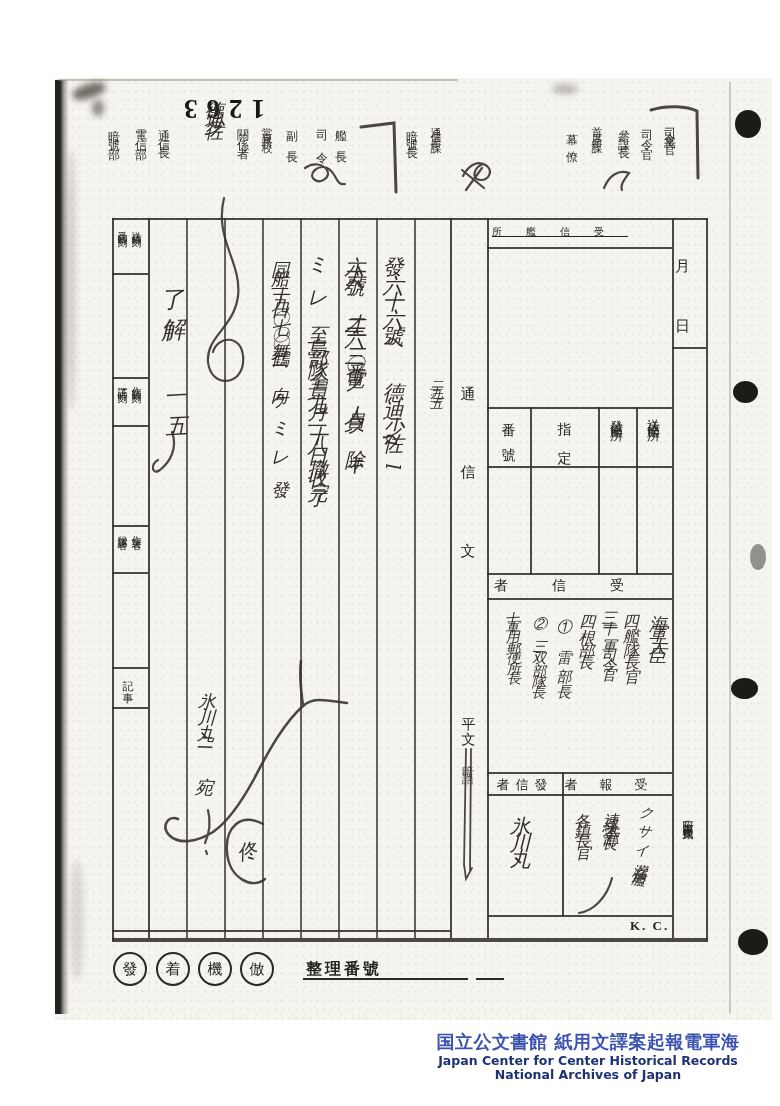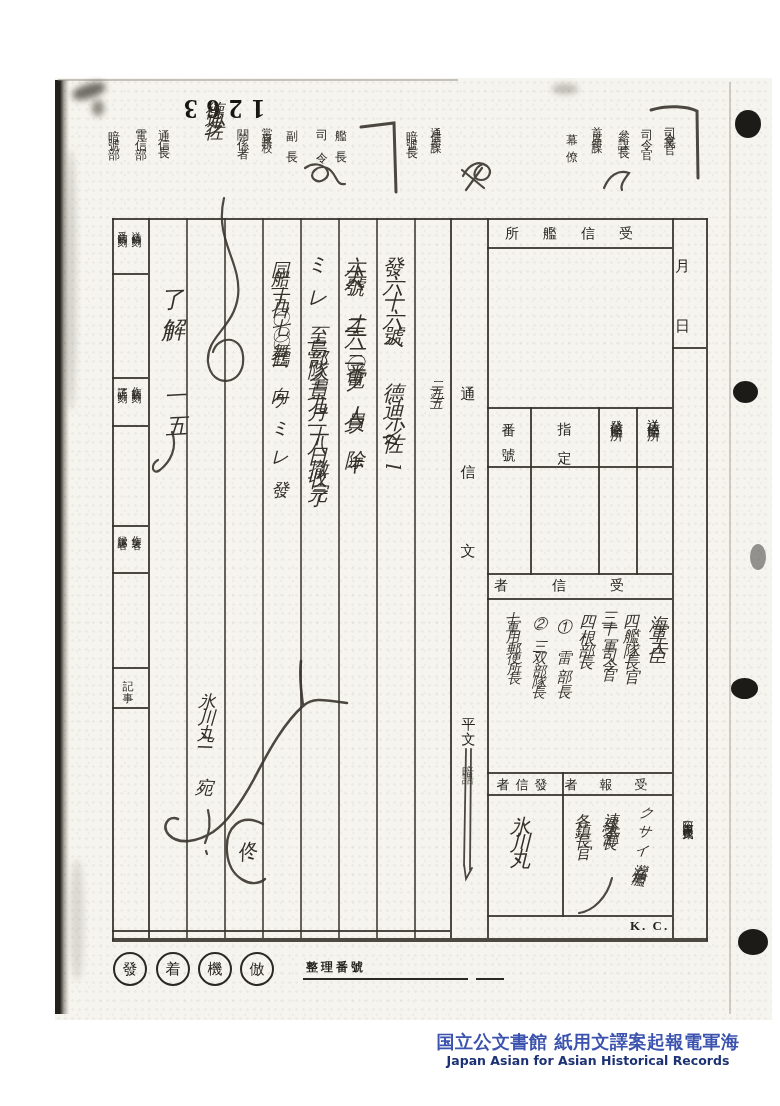--- a/index.html
+++ b/index.html
@@ -133,21 +133,21 @@
     <div class="v printed" style="left:122px;top:671px;font-size:11px;letter-spacing:12px;">記事</div>
   </div>
 
   <div>
     <div class="v printed" style="left:460px;top:374px;font-size:15px;letter-spacing:78px;">通信文</div>
     <div class="v printed" style="left:461px;top:707px;font-size:14px;letter-spacing:13px;">平文</div>
     <div class="v printed" style="left:462px;top:755px;font-size:12px;letter-spacing:8px;opacity:.8;">暗語</div>
   </div>
 
   <div>
-    <div class="abs printed" style="left:492px;top:225px;width:178px;text-align:center;font-size:14px;letter-spacing:24px;">所艦信受</div>
+    <div class="abs printed" style="left:492px;top:225px;width:178px;text-align:left;font-size:10px;letter-spacing:24px;text-decoration:underline;">所艦信受</div>
     <div class="v printed" style="left:501px;top:411px;font-size:14px;letter-spacing:26px;">番號</div>
     <div class="v printed" style="left:557px;top:411px;font-size:14px;letter-spacing:28px;">指定</div>
     <div class="v printed" style="left:610px;top:409px;font-size:13px;letter-spacing:3px;">發信艦所</div>
     <div class="v printed" style="left:647px;top:409px;font-size:13px;letter-spacing:3px;">送信艦所</div>
     <div class="abs printed" style="left:492px;top:577px;width:178px;text-align:center;font-size:14px;letter-spacing:44px;">者信受</div>
 
     <div>
       <div class="v hw" style="left:649px;top:601px;font-size:18px;letter-spacing:11px;transform:rotate(1deg);">海軍大臣</div>
       <div class="v hw" style="left:623px;top:603px;font-size:16px;letter-spacing:13px;transform:rotate(-1deg);">四艦隊長官</div>
       <div class="v hw" style="left:601px;top:600px;font-size:15px;letter-spacing:9px;">三十一軍司令官</div>
@@ -211,22 +211,23 @@
     <div class="stampcircle" style="left:156px;top:952px;">
         <span>着</span>
       </div>
     <div class="stampcircle" style="left:198px;top:952px;">
         <span>機</span>
       </div>
     <div class="stampcircle" style="left:240px;top:952px;">
         <span>倣</span>
       </div>
   </div>
-  <div class="abs printed" style="left:306px;top:959px;font-size:12px;font-weight:bold;letter-spacing:3px;">整理番號</div>
+  <div class="abs printed" style="left:306px;top:959px;font-size:16px;font-weight:bold;letter-spacing:3px;">整理番號</div>
   <div class="abs" style="left:303px;top:978px;width:165px;height:2px;background:#2b2923;"></div>
   <div class="abs" style="left:476px;top:978px;width:28px;height:2px;background:#2b2923;"></div>
 
   <div id="footer">
     <div class="jp">国立公文書館 紙用文譯案起報電軍海</div>
-    <div class="en">Japan Asian for Asian Historical Records</div>
+    <div class="en">Japan Center for Center Historical Records</div>
+    <div class="en">National Archives of Japan</div>
   </div>
 
 </div>
 
 </body></html>

